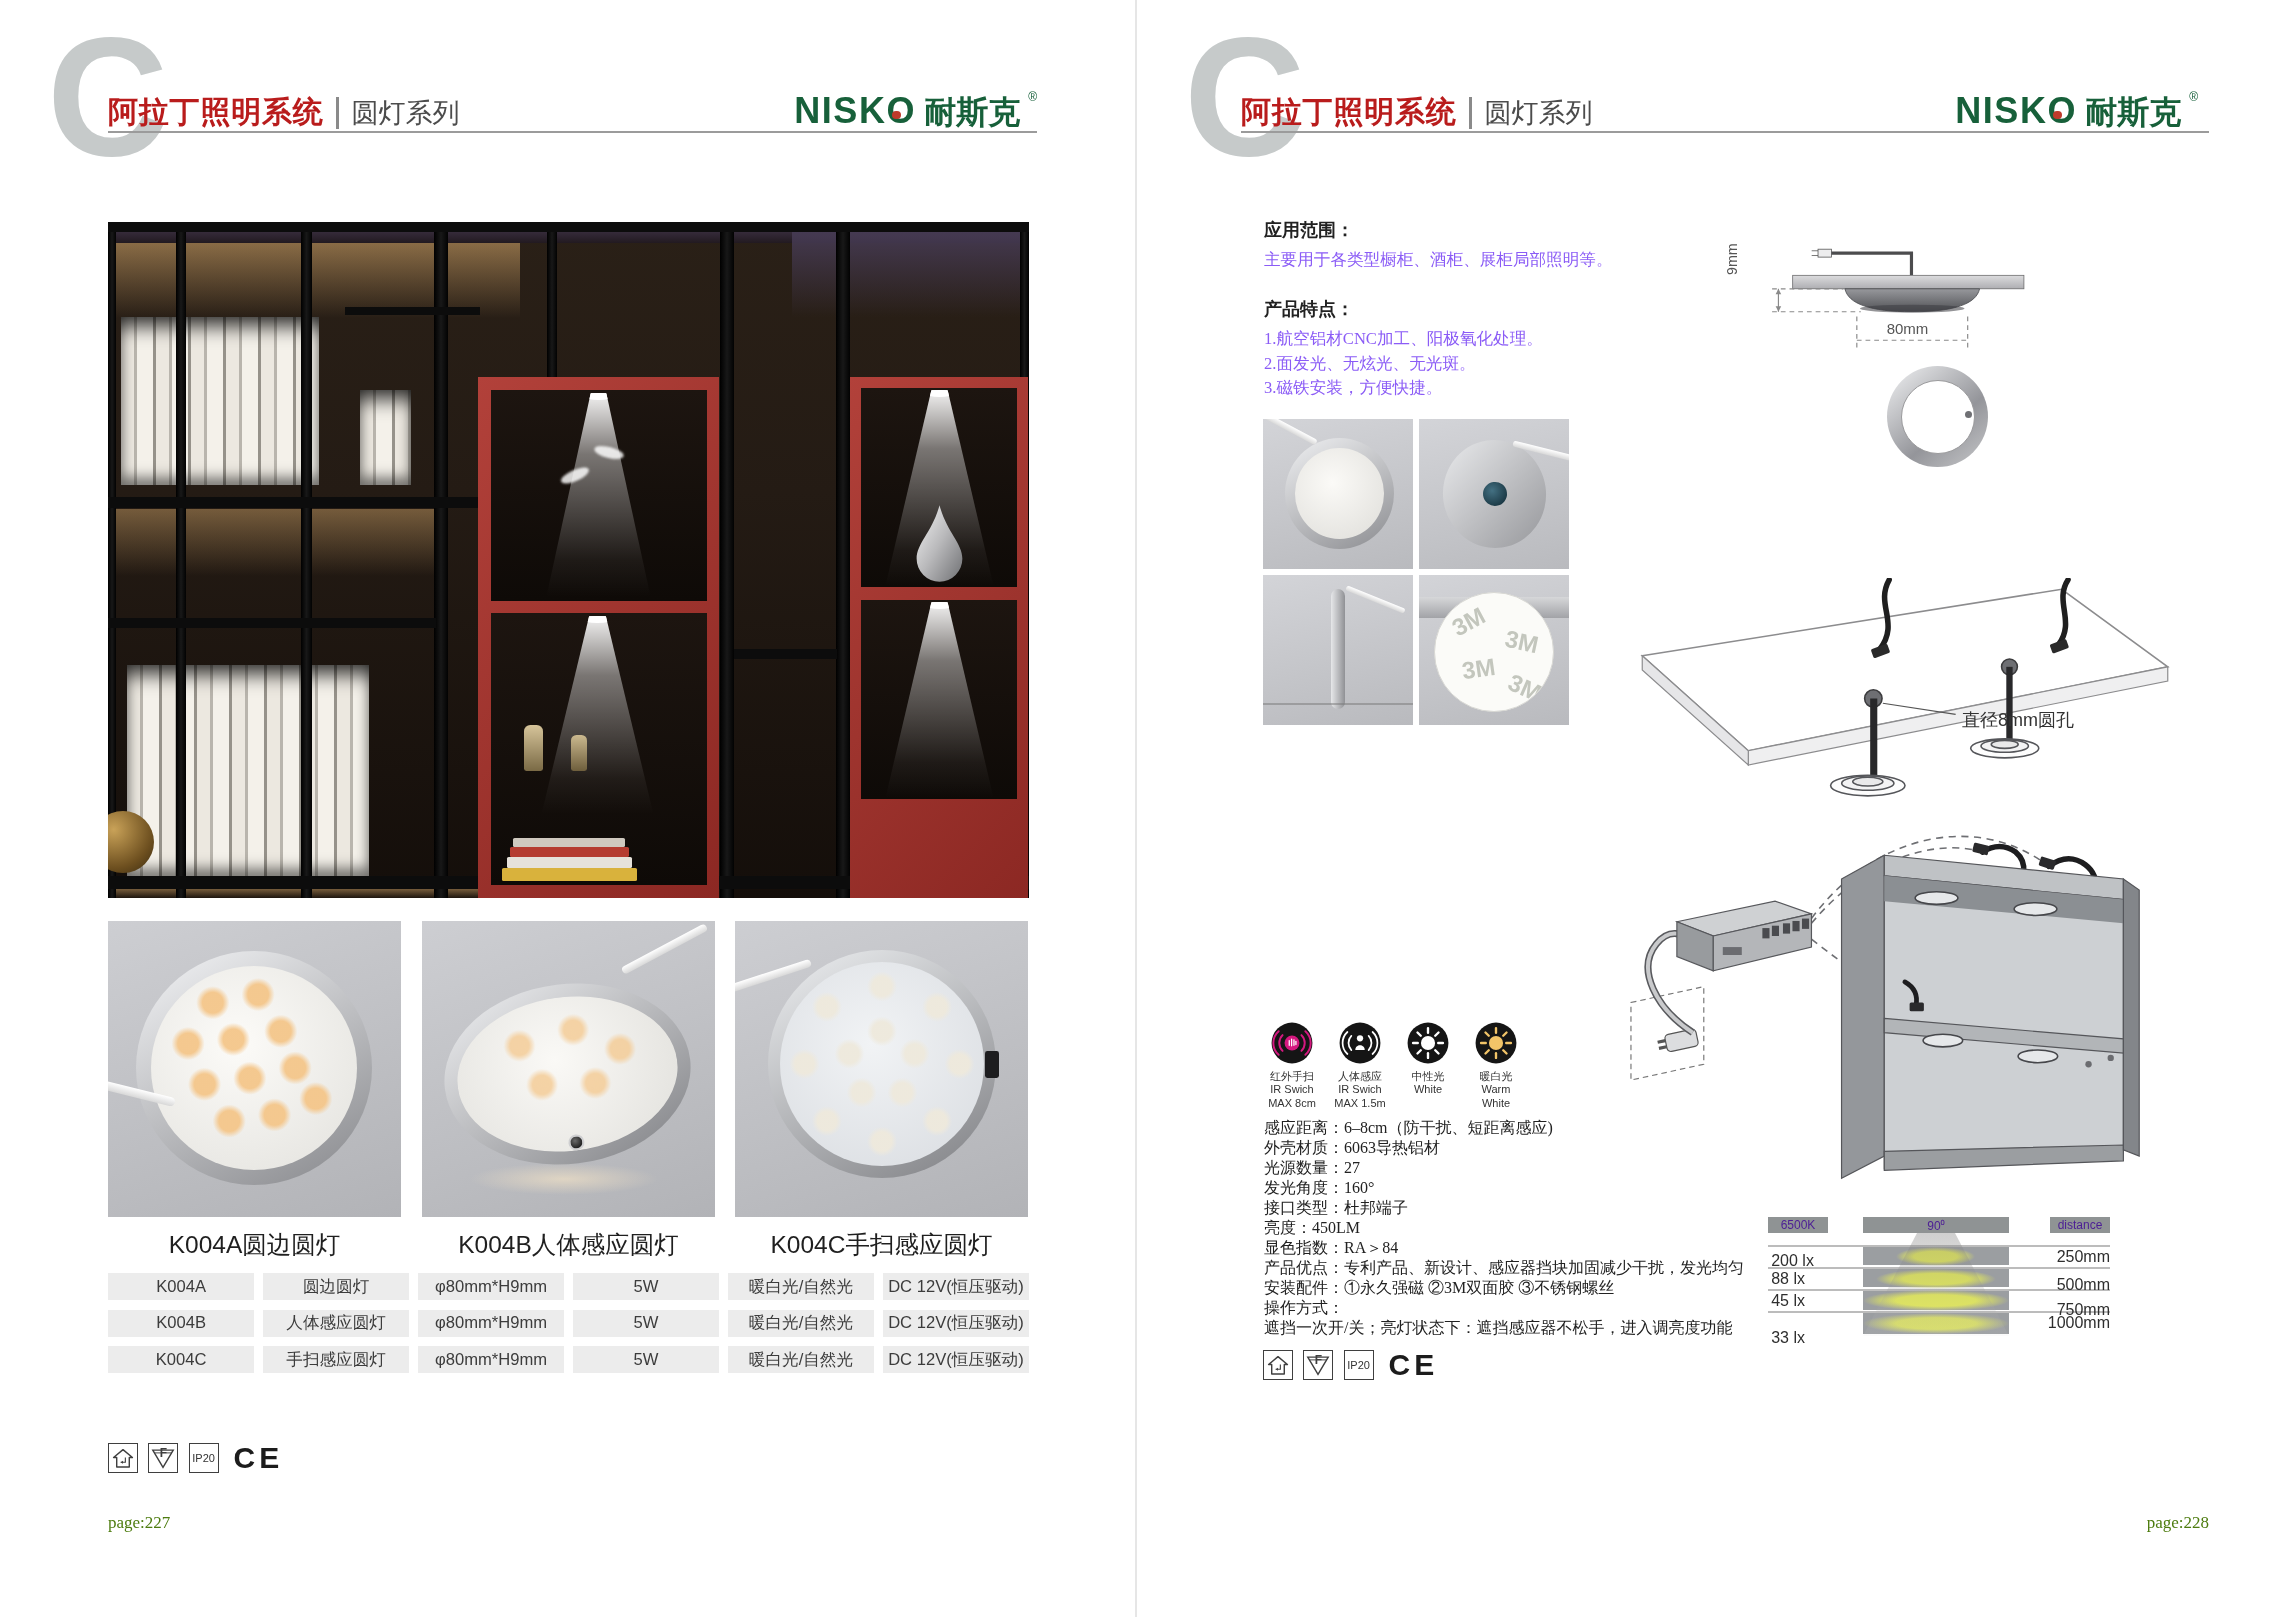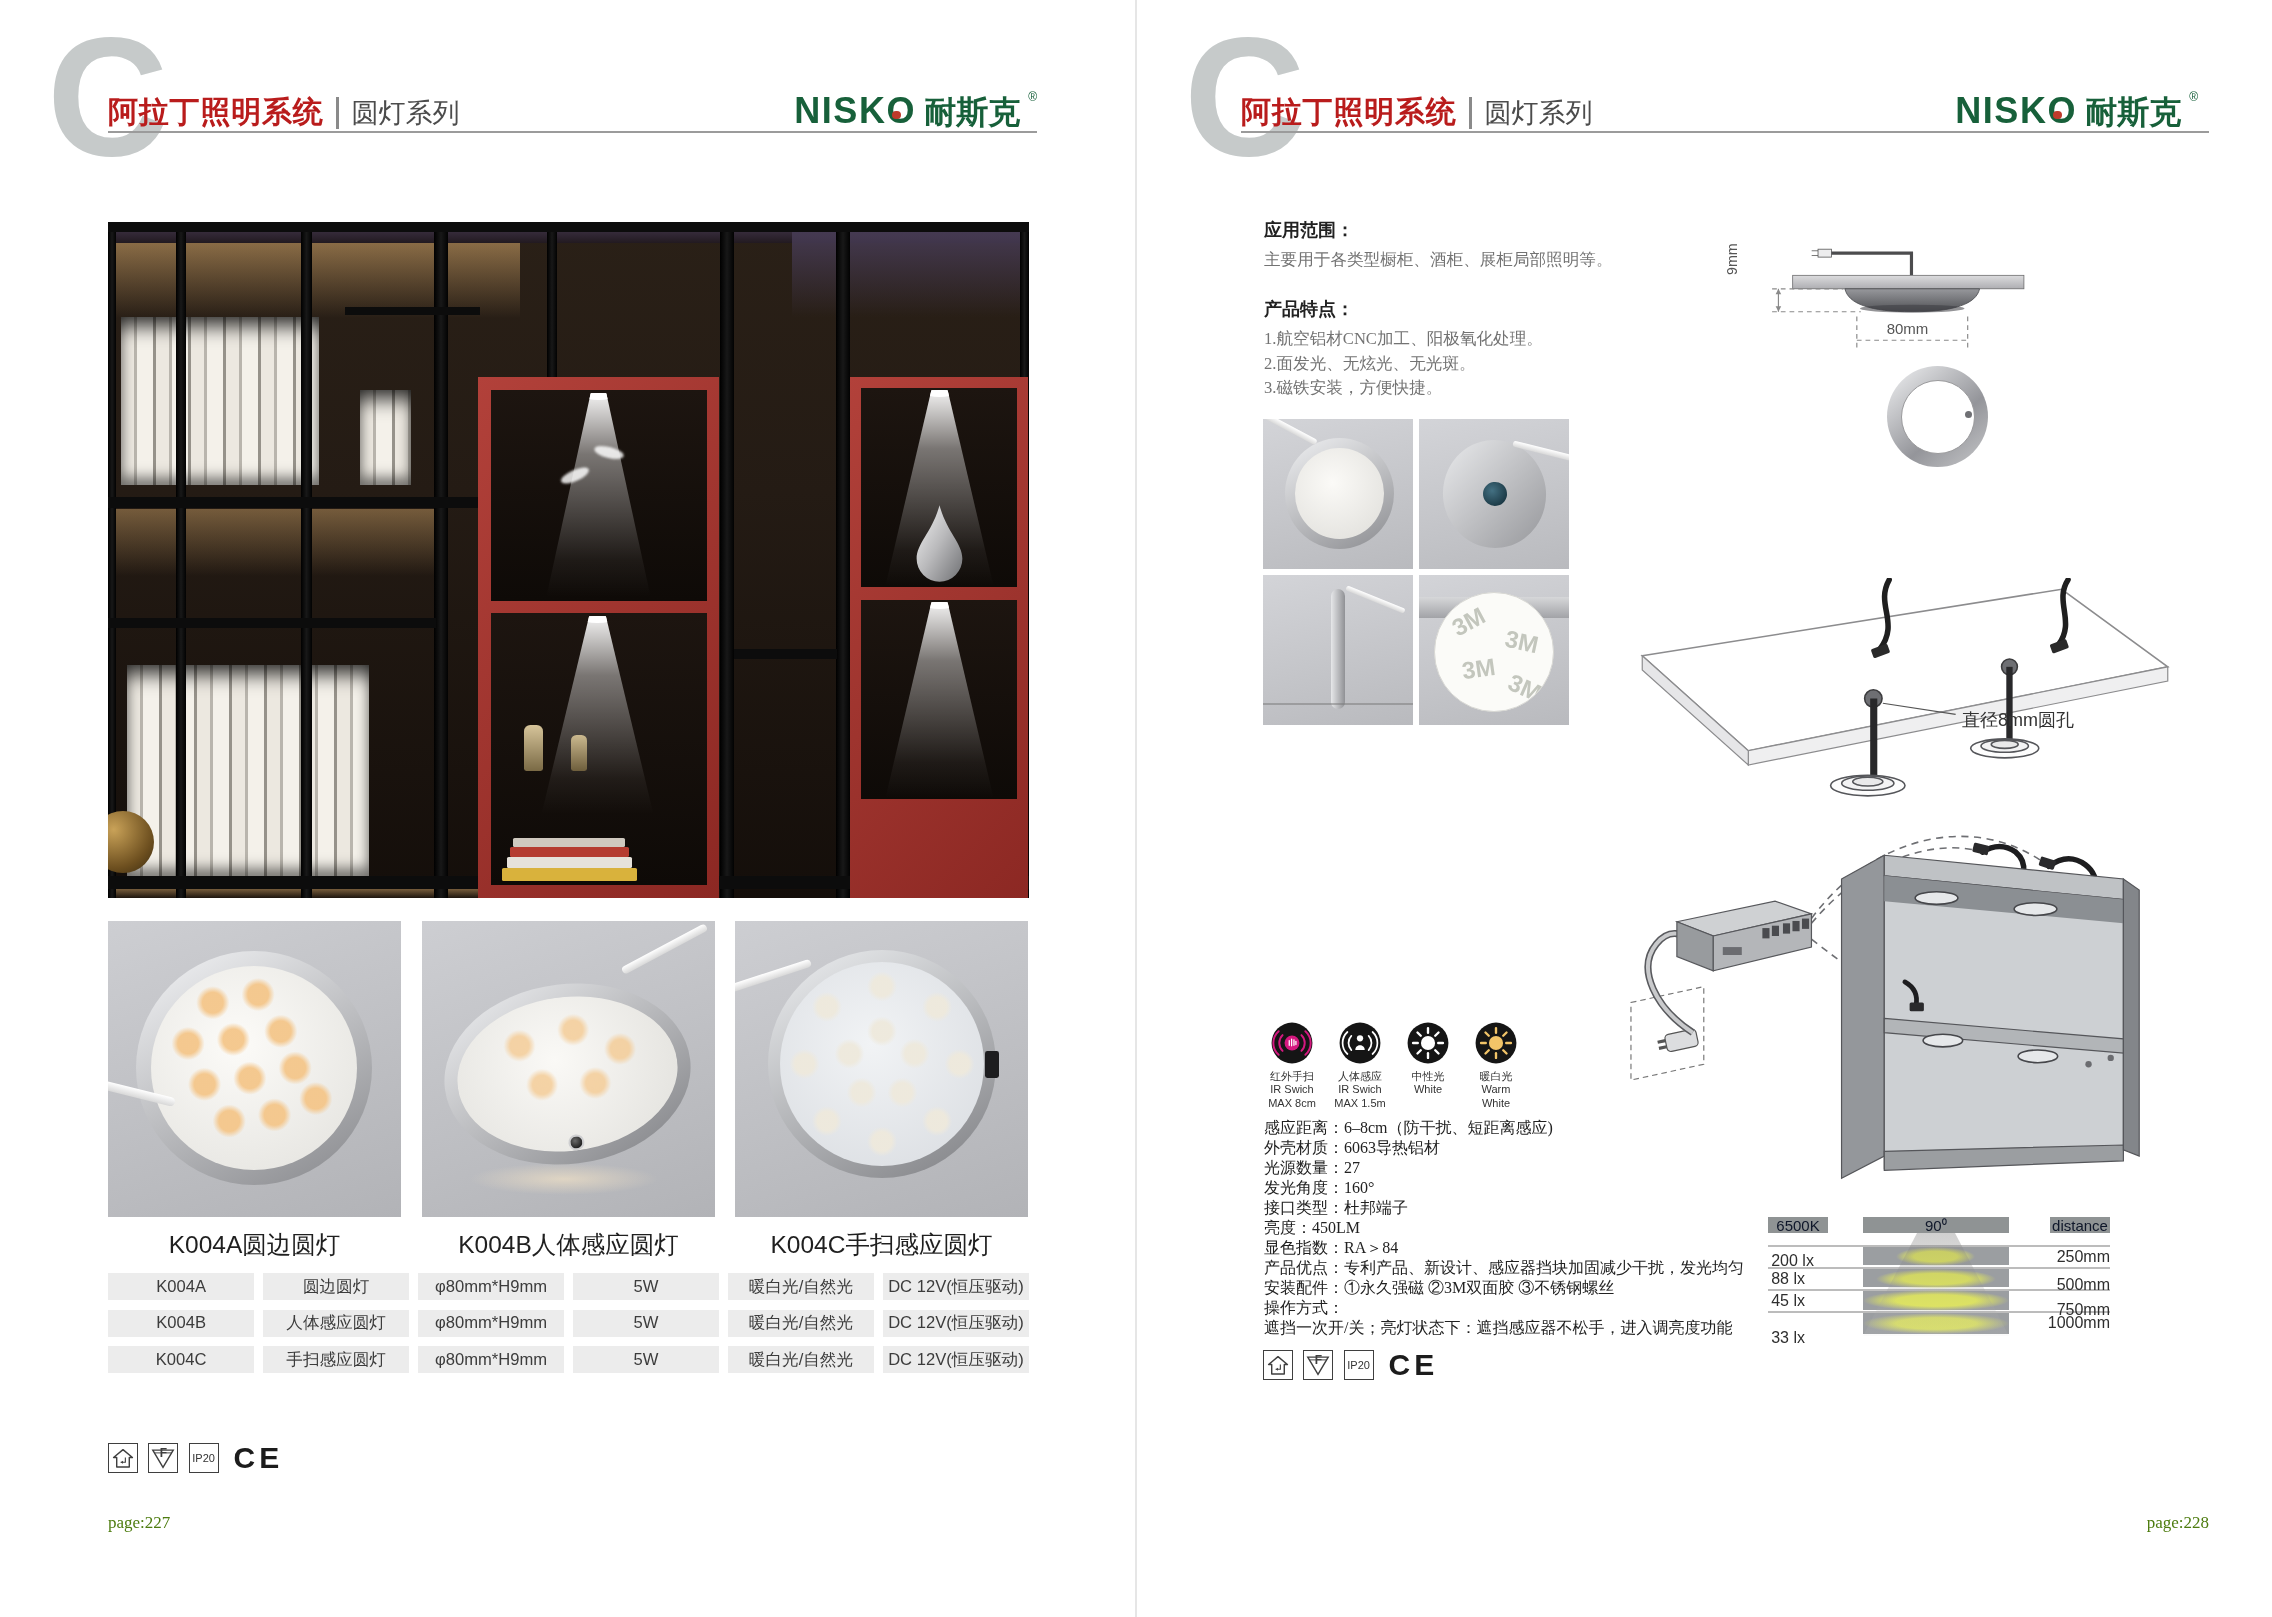--- a/index.html
+++ b/index.html
@@ -66,21 +66,21 @@
   .fletter{position:absolute;top:1.6px;left:50%;transform:translateX(-50%);font-size:12px;font-weight:700;color:#3f3f3f}
   .ce{font-size:30px;font-weight:700;letter-spacing:4px;color:#1c1c1c;margin-left:4.7px}
 
   .pagelabel{position:absolute;font-family:"Liberation Serif",serif;font-size:17px;color:#4d7c0f}
   .page.l .pagelabel{left:108px;top:1513px}
   .page.r .pagelabel{right:64px;top:1513px}
 
   
   .rp-block{position:absolute;left:127px;top:218px;width:538px}
   .rp-title{font-size:18px;font-weight:700;color:#222;margin-bottom:6.3px;font-family:"Liberation Sans",sans-serif}
-  .rp-text{font-family:"Liberation Serif",serif;font-size:16.6px;color:#737373;line-height:24.5px}
+  .rp-text{font-family:"Liberation Serif",serif;font-size:16.6px;color:#8b5cf6;line-height:24.5px}
   .rp-feats{margin-top:24px}
   .specs{position:absolute;left:127px;top:1118px;width:554px;font-family:"Liberation Serif",serif;font-size:16px;line-height:20px;color:#222}
 
   
   .techsvg{position:absolute;left:605px;top:234px}
   .dim-h{position:absolute;left:587px;top:275px;transform:rotate(-90deg);transform-origin:left top;font-size:14.2px;color:#555}
   .dim-w{position:absolute;left:723px;top:320px;width:95px;text-align:center;font-size:15px;color:#555}
   .ring{position:absolute;left:750px;top:366px;width:101px;height:101px;border-radius:50%;
         background:linear-gradient(140deg,#e2e3e5 10%,#94959a 60%,#c7c8ca)}
   .ring-in{position:absolute;inset:13.5px;border-radius:50%;background:#fff;border:0.8px solid #9a9a9c}
@@ -93,21 +93,21 @@
   .cabsvg{position:absolute;left:467px;top:803px}
 
   
   .sensors{position:absolute;left:125px;top:1021px;display:flex;gap:8px}
   .sensor{width:60px;display:flex;flex-direction:column;align-items:center}
   .sensor svg{margin-bottom:4.7px}
   .sensor-l{font-size:11px;line-height:13.5px;color:#333;text-align:left;white-space:nowrap}
 
   
   .dist{position:absolute;left:631px;top:1217px;width:342px;height:127px}
-  .dbadge{position:absolute;top:0;height:16px;background:#8f9394;color:#0f172a;font-size:15px;
+  .dbadge{position:absolute;top:0;height:16px;background:#8f9394;color:#4c1d95;font-size:12px;
           display:flex;align-items:center;justify-content:center}
   .dline{position:absolute;left:0;width:342px;height:1.6px;background:#bcbcbc}
   .dlux{position:absolute;left:3.2px;font-size:16px;color:#2e2e2e;display:flex;align-items:center}
   .dmm{position:absolute;right:0;font-size:16px;color:#2e2e2e;display:flex;align-items:center;justify-content:flex-end}
   .dcol{position:absolute;left:95px;top:16px;width:146px;height:103px}
   .dband{position:absolute;left:0;width:146px;background:#9b9ea1}
   .dell{position:absolute;border-radius:50%;background:radial-gradient(closest-side,#e9f055 55%,rgba(233,240,85,0))}
   .dcone{position:absolute;inset:0;clip-path:polygon(37% 0,63% 0,100% 100%,0 100%);
          background:linear-gradient(rgba(130,130,130,.38),rgba(220,220,220,.10))}
 </style>

